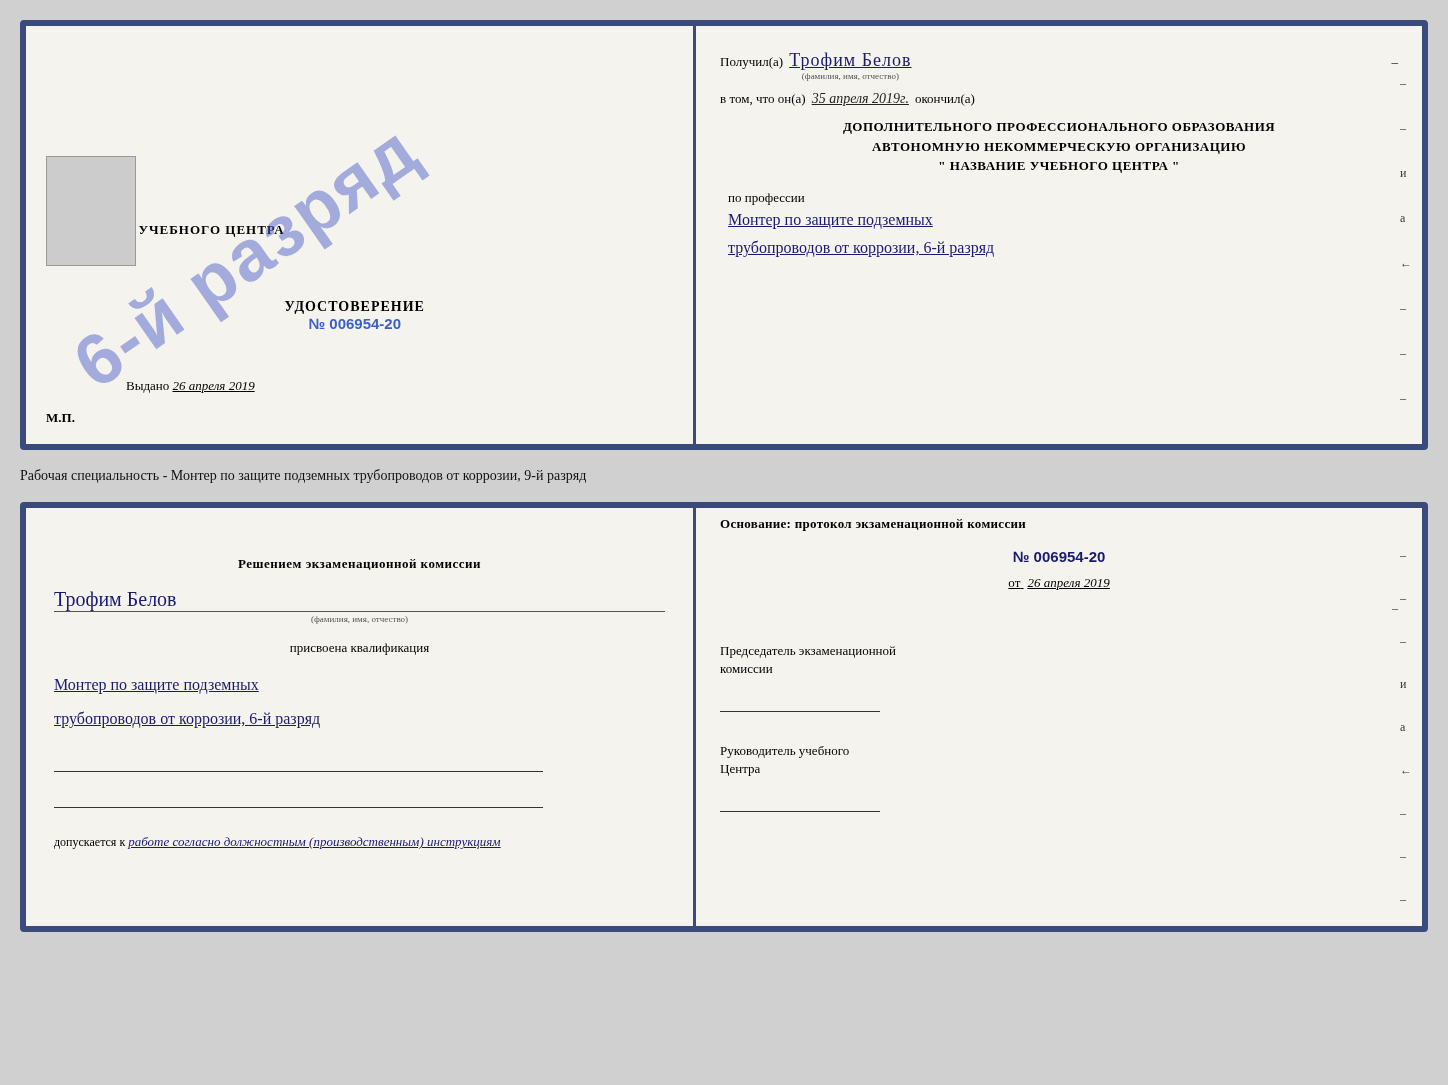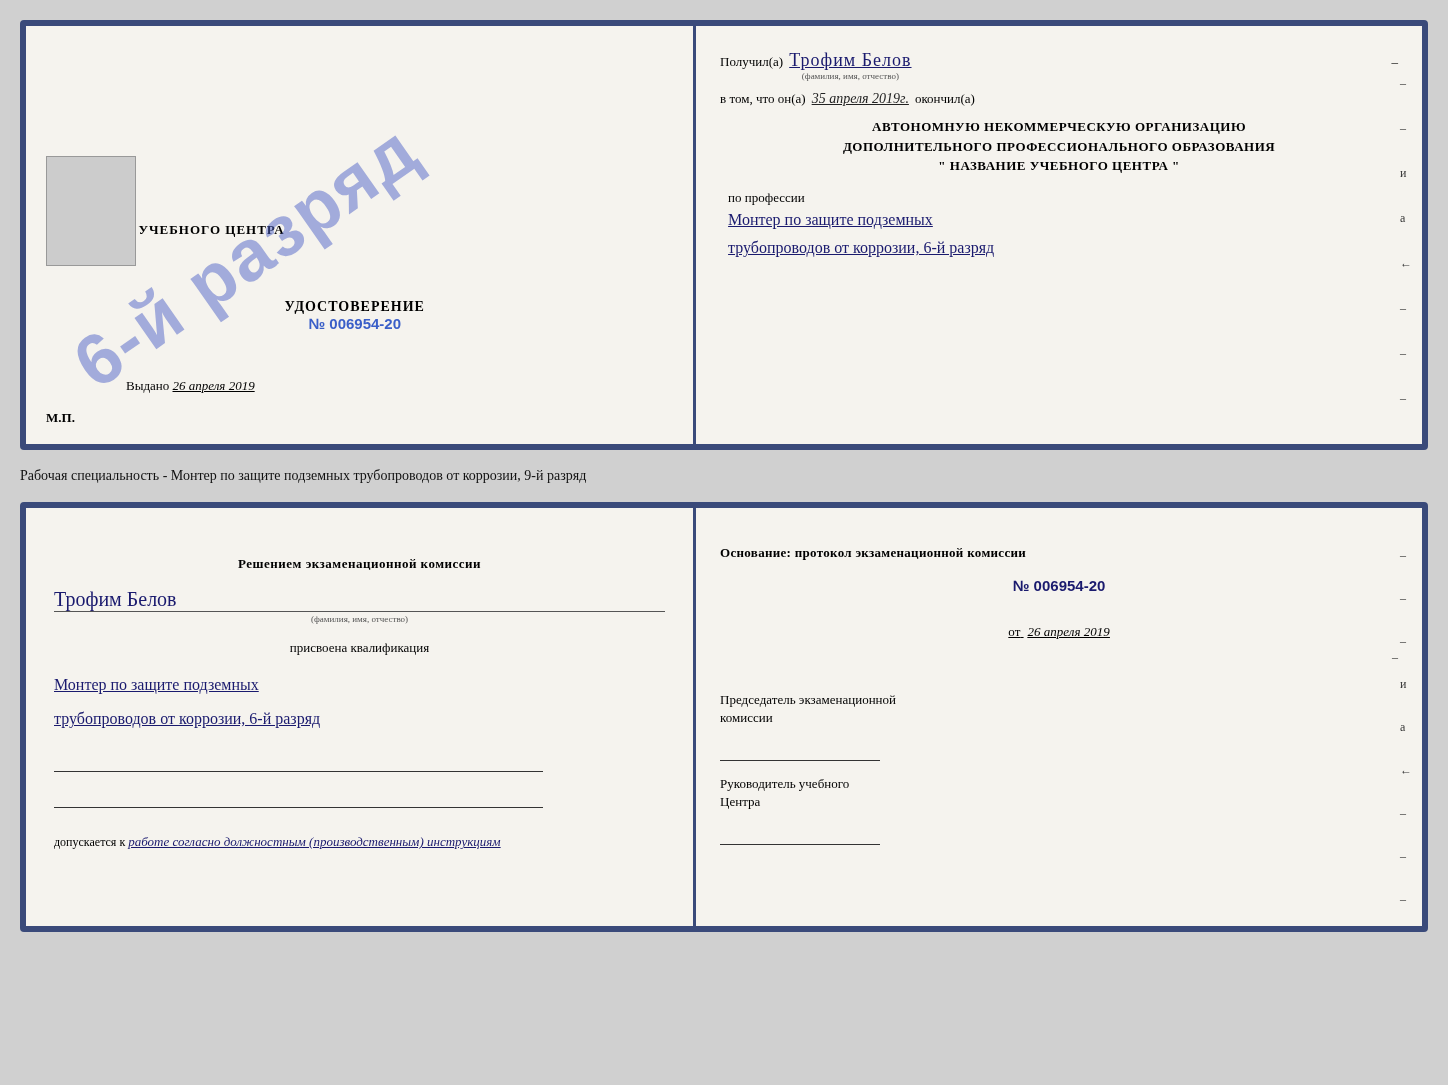--- a/index.html
+++ b/index.html
@@ -221,21 +221,21 @@
       width: 48%;
       padding: 24px 28px;
       border-right: 3px solid #3a4a7a;
       display: flex;
       flex-direction: column;
       gap: 10px;
     }
 
     .doc-bottom-right {
       width: 52%;
-      padding: 37px 24px;
+      padding: 8px 24px;
       display: flex;
       flex-direction: column;
       gap: 10px;
       position: relative;
     }
 
     .resheniem-text {
       font-size: 13px;
       font-weight: bold;
       text-align: center;
@@ -314,21 +314,21 @@
       font-size: 15px;
       font-weight: bold;
       color: #1a1a6e;
       text-align: center;
       font-family: Arial, sans-serif;
       margin-top: 6px;
     }
 
     .ot-date {
       font-size: 13px;
-      margin-top: 20px;
+      margin-top: 0;
       text-align: center;
       text-decoration: underline;
     }
 
     .predsedatel-block {
       margin-top: 16px;
     }
 
     .predsedatel-text {
       font-size: 13px;
@@ -337,21 +337,21 @@
 
     .sign-line {
       border-bottom: 1px solid #333;
       width: 160px;
       height: 20px;
       margin-top: 14px;
       display: block;
     }
 
     .rukovoditel-block {
-      margin-top: 4px;
+      margin-top: 20px;
     }
 
     .right-side-lines-bottom {
       position: absolute;
       right: 10px;
       top: 40px;
       display: flex;
       flex-direction: column;
       gap: 28px;
       font-size: 11px;
@@ -403,22 +403,22 @@
         <span style="margin-left:auto; font-size:13px;">–</span>
       </div>
 
       <div class="vtom-row">
         <span>в том, что он(а)</span>
         <span class="handwritten-date">35 апреля 2019г.</span>
         <span>окончил(а)</span>
       </div>
 
       <div class="block-center-bold">
+        <div>ДОПОЛНИТЕЛЬНОГО ПРОФЕССИОНАЛЬНОГО ОБРАЗОВАНИЯ</div>
         <div>АВТОНОМНУЮ НЕКОММЕРЧЕСКУЮ ОРГАНИЗАЦИЮ</div>
-        <div>ДОПОЛНИТЕЛЬНОГО ПРОФЕССИОНАЛЬНОГО ОБРАЗОВАНИЯ</div>
         <div>" НАЗВАНИЕ УЧЕБНОГО ЦЕНТРА "</div>
       </div>
 
       <div class="po-professii">
         <span>по профессии</span>
         <br>
         <span class="handwritten-profession">Монтер по защите подземных</span>
         <span class="handwritten-profession">трубопроводов от коррозии, 6-й разряд</span>
       </div>
 

